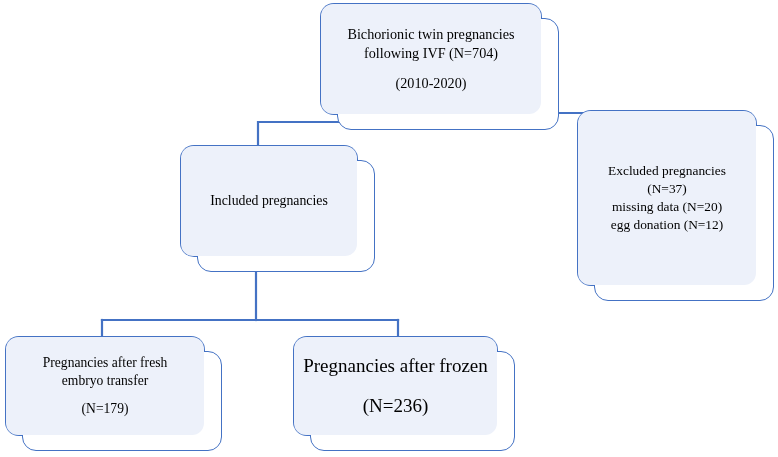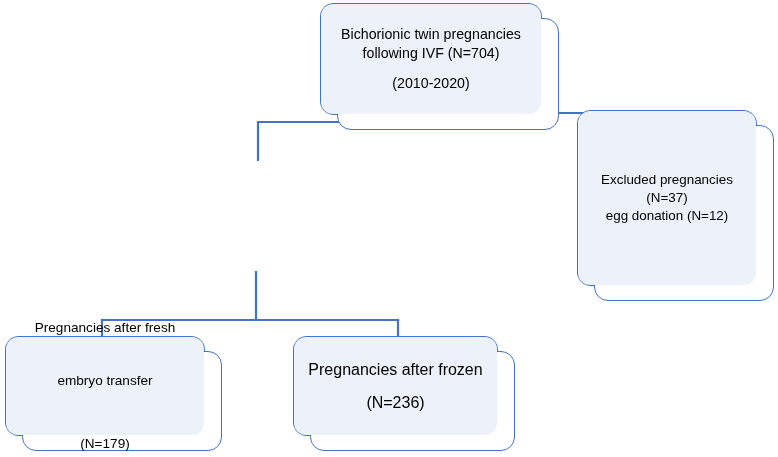--- a/index.html
+++ b/index.html
@@ -69,38 +69,39 @@
     align-items: center;
     justify-content: center;
     text-align: center;
     color: #000000;
     line-height: 1.34;
     padding: 0 10px;
   }
   .node .inner .line {
     display: block;
     white-space: nowrap;
+    font-family: Liberation Serif, serif;
   }
   .gap-line { margin-top: 0.75em; }
 
   
   #node-top        { left: 320px; top: 3px;   width: 222px; height: 112px; }
   #node-top .inner  { font-size: 14.2px; }
 
   #node-excluded   { left: 577px; top: 110px; width: 180px; height: 176px; }
   #node-excluded .inner { font-size: 13.4px; }
 
   #node-included   { left: 180px; top: 145px; width: 178px; height: 112px; }
   #node-included .inner { font-size: 13.8px; }
 
   #node-fresh      { left: 5px;   top: 336px; width: 200px; height: 100px; }
-  #node-fresh .inner { font-size: 13.6px; gap: 35px; }
+  #node-fresh .inner { font-size: 13.6px; }
 
   #node-frozen     { left: 293px; top: 336px; width: 205px; height: 100px; }
-  #node-frozen .inner { font-size: 16px; }
+  #node-frozen .inner { font-size: 19px; }
 </style>
 </head>
 <body>
 
 <div id="canvas">
 
   <svg class="connectors" viewBox="0 0 778 457" width="778" height="457" xmlns="http://www.w3.org/2000/svg">
     <g fill="none" stroke="#4472C4" stroke-width="2.2" stroke-linecap="square">
 
       <path d="M 560 113 L 598 113"></path>
@@ -124,25 +125,34 @@
       </div>
     </div>
   </div>
 
   <div class="node" id="node-excluded">
     <div class="slab"></div>
     <div class="card">
       <div class="inner">
         <span class="line">Excluded pregnancies</span>
         <span class="line">(N=37)</span>
+        <span class="line">missing data (N=20)</span>
         <span class="line">egg donation (N=12)</span>
       </div>
     </div>
   </div>
 
+  <div class="node" id="node-included">
+    <div class="slab"></div>
+    <div class="card">
+      <div class="inner">
+        <span class="line">Included pregnancies</span>
+      </div>
+    </div>
+  </div>
 
   <div class="node" id="node-fresh">
     <div class="slab"></div>
     <div class="card">
       <div class="inner">
         <span class="line">Pregnancies after fresh</span>
         <span class="line">embryo transfer</span>
         <span class="line gap-line">(N=179)</span>
       </div>
     </div>

